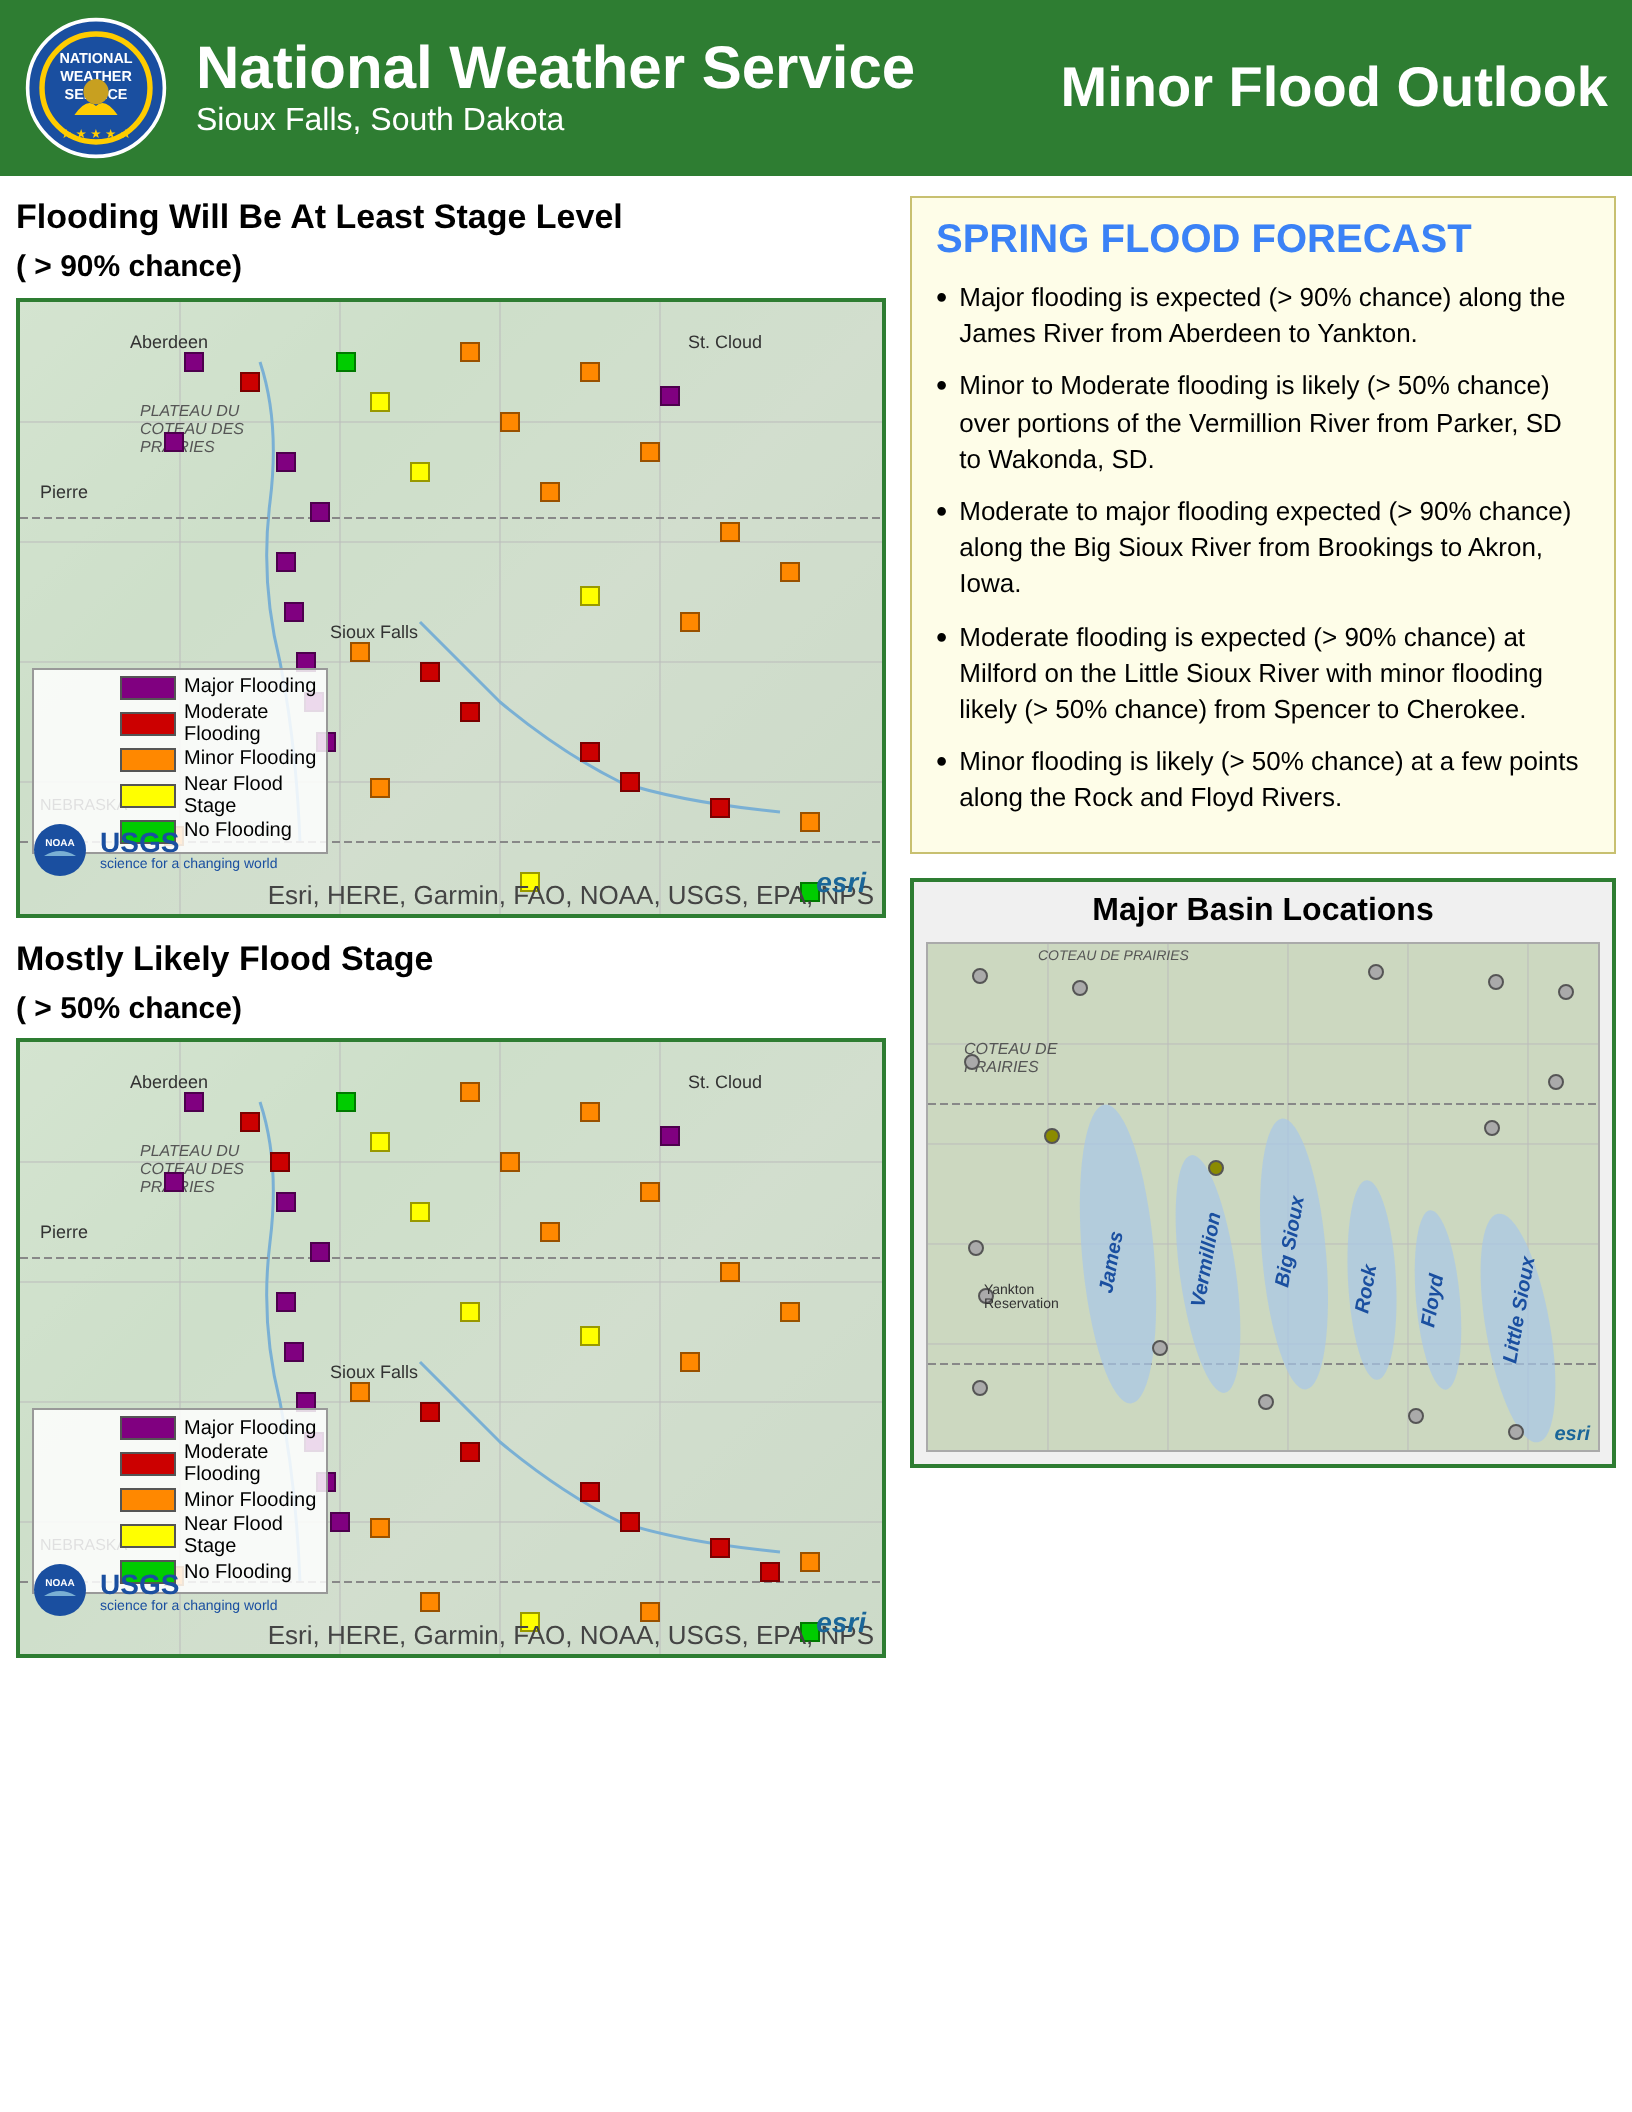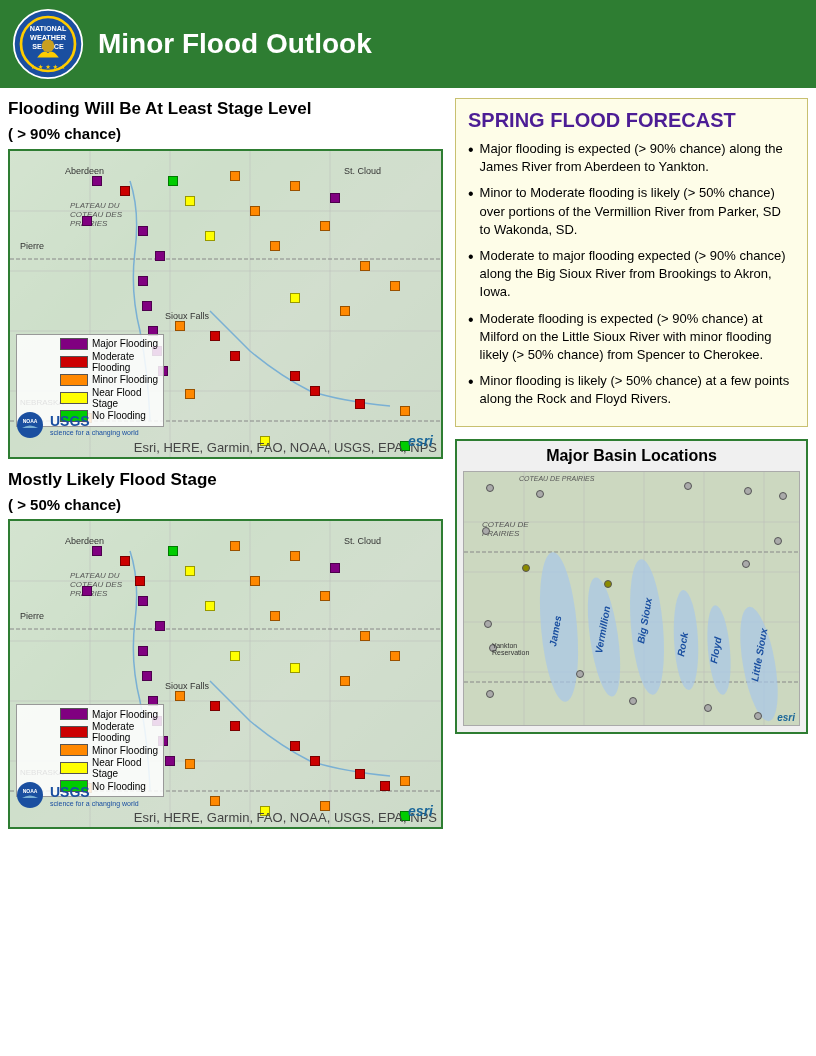--- a/index.html
+++ b/index.html
@@ -160,21 +160,21 @@
     
     .forecast-box {
       background: #fefde8;
       border: 1px solid #c8c070;
       padding: 10px 12px;
       margin-bottom: 12px;
     }
     .forecast-title {
       font-size: 20px;
       font-weight: bold;
-      color: #4c1d95;
+      color: #3b82f6;
       margin-bottom: 8px;
       font-family: Arial, sans-serif;
     }
     .forecast-item {
       display: flex;
       gap: 6px;
       margin-bottom: 8px;
       font-size: 13px;
       line-height: 1.4;
     }
@@ -235,20 +235,24 @@
     <circle cx="40" cy="40" r="30" fill="#1a4fa0" stroke="#ffcc00" stroke-width="3"></circle>
     <text x="40" y="26" text-anchor="middle" fill="#fff" font-size="8" font-weight="bold">NATIONAL</text>
     <text x="40" y="36" text-anchor="middle" fill="#fff" font-size="8" font-weight="bold">WEATHER</text>
     <text x="40" y="46" text-anchor="middle" fill="#fff" font-size="8" font-weight="bold">SERVICE</text>
 
     <path d="M28 55 Q35 45 40 50 Q45 45 52 55" fill="#ffcc00" stroke="none"></path>
     <circle cx="40" cy="42" r="7" fill="#c8a020"></circle>
 
     <text x="40" y="68" text-anchor="middle" fill="#ffcc00" font-size="7">★ ★ ★ ★ ★</text>
   </svg>
+  <div class="header-text">
+    <div class="header-nws">National Weather Service</div>
+    <div class="header-location">Sioux Falls, South Dakota</div>
+  </div>
   <div class="header-right">
     <div class="header-title">Minor Flood Outlook</div>
   </div>
 </div>
 
 <div class="main">
 
   <div class="left-col">
 
     <div>

